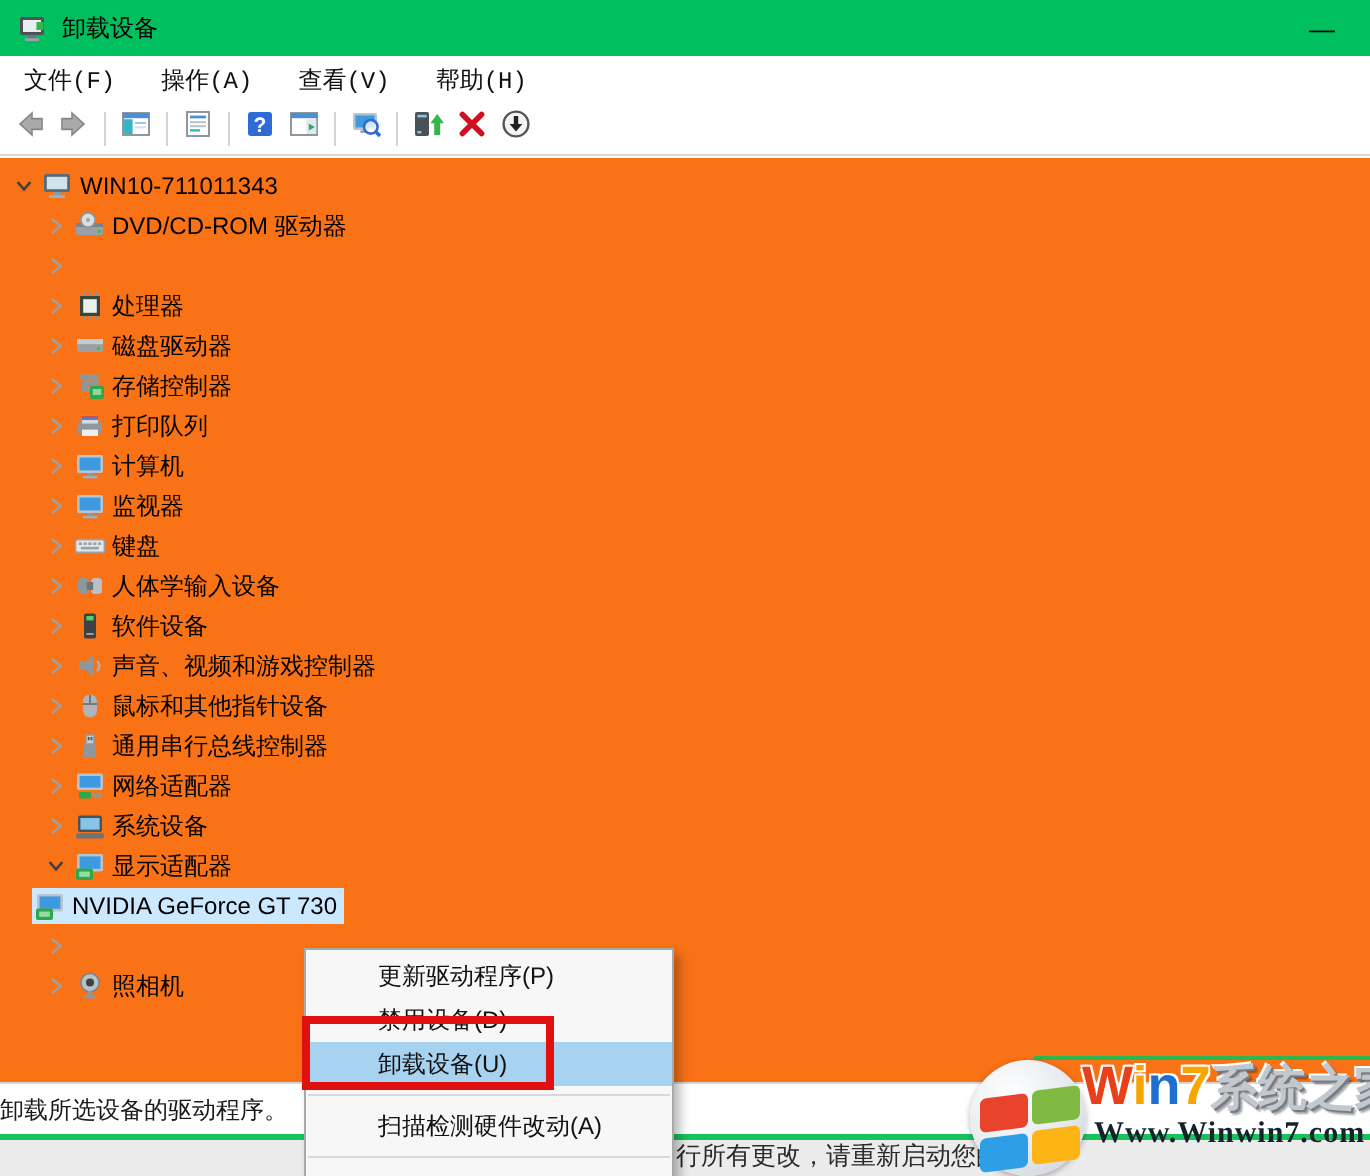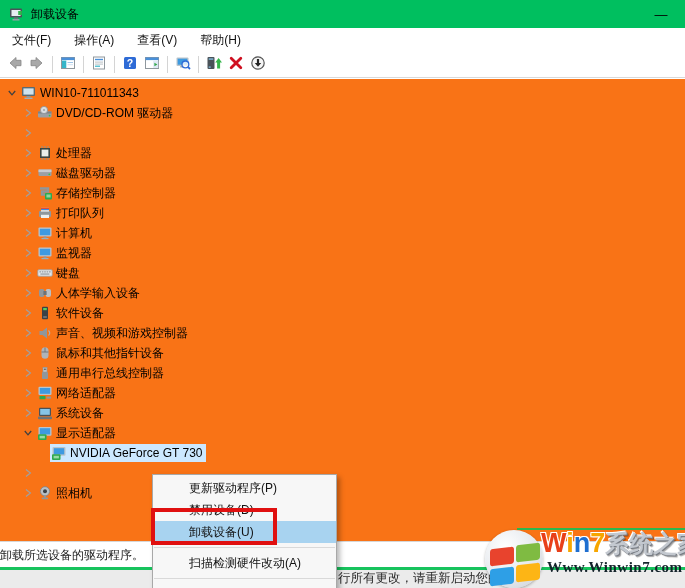--- a/index.html
+++ b/index.html
@@ -11,35 +11,35 @@
   #dm-window { position:absolute; left:0; top:0; width:685px; height:570px; background:#fff; }
   #titlebar { position:absolute; left:0; top:0; width:100%; height:28px;
               display:flex; align-items:center; padding-left:8px; }
   #titlebar .app-ic { width:16px; height:16px; margin-right:7px; }
   #title-text { font-size:12px; color:#000; }
   #min-btn { position:absolute; right:6px; top:0; width:36px; height:28px; display:flex;
              align-items:center; justify-content:center; font-size:13px; color:#000; cursor:default; }
 
   #menubar { position:absolute; left:0; top:28px; width:100%; height:24px; background:#fff;
              display:flex; align-items:center; padding-left:2px; }
-  .mb-item { font-size:12px; color:#111; padding:3px 10px; margin-right:3px; }
+  .mb-item { font-size:12px; color:#111; padding:3px 10px; margin-right:3px;font-family:Liberation Mono, monospace; }
 
   #toolbar { position:absolute; left:0; top:52px; width:100%; height:26px; background:#fff;
              border-bottom:1px solid #d9d9d9; display:flex; align-items:center; padding-left:4px; }
   .tbtn { width:22px; height:22px; display:flex; align-items:center; justify-content:center; }
   .tsep { width:1px; height:17px; background:#d4d4d4; margin:0 4px; }
 
   #tree { position:absolute; left:0; top:79px; width:100%; height:462px; background:#f97316;
           padding-top:4px; overflow:hidden; }
   .trow { height:20px; display:flex; align-items:center; font-size:12px; color:#000; }
   .chev { width:16px; height:16px; display:flex; align-items:center; justify-content:center; flex:0 0 16px; }
   .core { display:inline-flex; align-items:center; height:18px; padding:0 3px 0 0; }
   .core.selected { background:#cce8ff; }
   .ticon { width:16px; height:16px; margin:0 3px 0 1px; display:inline-flex; }
-  .pad0 { padding-left:4px; } .pad1 { padding-left:20px; } .pad2 { padding-left:34px; }
+  .pad0 { padding-left:4px; } .pad1 { padding-left:20px; } .pad2 { }
 
   #statusbar { position:absolute; left:0; top:541px; width:100%; height:27px; background:#fff;
                border-top:1px solid #d6d6d6; display:flex; align-items:center; padding-left:0; }
   #status-text { font-size:12px; color:#1a1a1a; }
   #green-edge { position:absolute; left:0; top:567px; width:100%; height:3px; background:#17c35d; }
 
   
   #behind-text { position:absolute; left:338px; top:570px; font-size:12.5px; color:#2a2a2a; z-index:1; }
 
   

